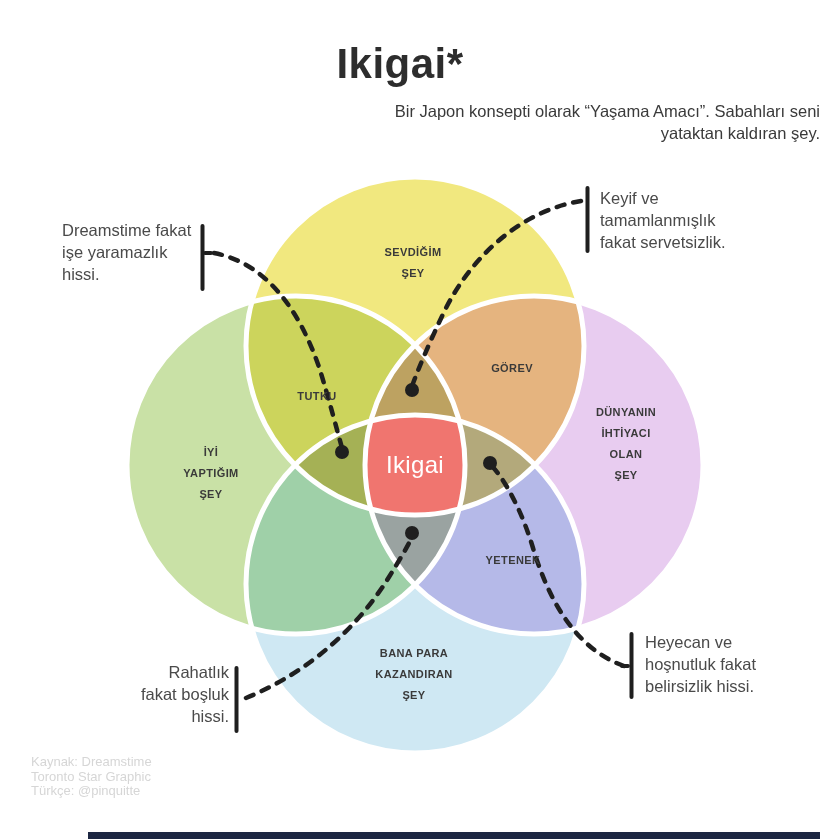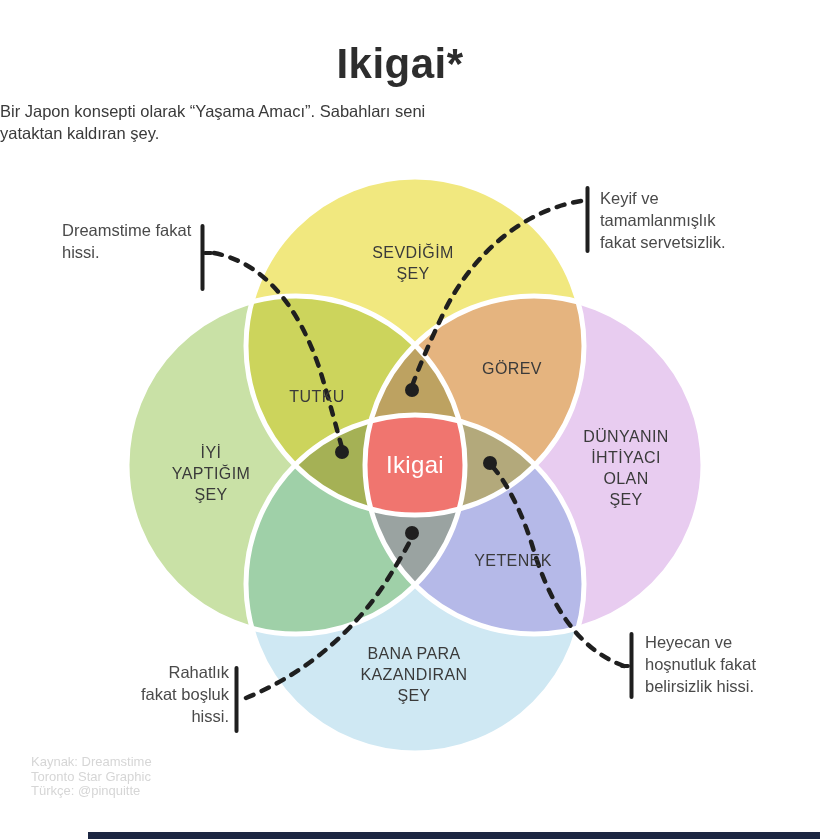--- a/index.html
+++ b/index.html
@@ -5,25 +5,25 @@
   html,body{margin:0;padding:0;background:var(--background,#fff);}
   #canvas{position:relative;width:820px;height:839px;overflow:hidden;
           font-family:"Liberation Sans",sans-serif;background:var(--background,#fff);}
   #venn-svg{position:absolute;left:0;top:0;}
   .outline{fill:none;stroke:#ffffff;stroke-width:5;}
   .dash{fill:none;stroke:var(--ink,#1f1f1f);stroke-width:4.5;stroke-dasharray:8 9;stroke-linecap:round;}
   .dot{fill:var(--ink,#1f1f1f);}
   .bar{fill:var(--ink,#1f1f1f);}
   .title{position:absolute;left:0;top:40px;width:800px;text-align:center;
          font-size:42px;font-weight:800;color:var(--title_text,#2d2d2d);letter-spacing:0.5px;}
-  .subtitle{position:absolute;left:0;top:100px;width:820px;text-align:left;
+  .subtitle{position:absolute;left:0;top:100px;width:820px;text-align:right;
             font-size:16.5px;line-height:22px;color:var(--label_text,#3a3a3a);}
   .subtitle span{display:block;}
   .vlabel{position:absolute;transform:translate(-50%,-50%);text-align:center;
-          font-weight:400;font-size:16px;line-height:21px;letter-spacing:0.4px;
+          font-weight:700;font-size:11px;line-height:21px;letter-spacing:0.4px;
           color:var(--label_text,#3a3a3a);white-space:nowrap;}
   .vlabel span{display:block;}
   .center-label{font-size:24px;font-weight:400;color:var(--center_text,#fff);letter-spacing:0.3px;}
   .callout{position:absolute;font-size:16.5px;line-height:22px;color:var(--callout_text,#4a4a4a);
            white-space:nowrap;}
   .callout span{display:block;}
   .callout.right-align{text-align:right;}
   .credits{position:absolute;left:3px;top:755px;font-size:13px;line-height:14.5px;
            color:var(--credits_text,#d6d6d6);}
   .credits span{display:block;margin-left:28px;}
@@ -129,38 +129,39 @@
 
   <div class="vlabel" style="left:413px;top:263px;">
     <span>SEVDİĞİM</span>
     <span>ŞEY</span>
   </div>
   <div class="vlabel" style="left:211px;top:473px;">
     <span>İYİ</span>
     <span>YAPTIĞIM</span>
     <span>ŞEY</span>
   </div>
-  <div class="vlabel" style="left:626px;top:468px;">
+  <div class="vlabel" style="left:626px;top:444px;">
     <span>DÜNYANIN</span>
     <span>İHTİYACI</span>
     <span>OLAN</span>
     <span>ŞEY</span>
   </div>
   <div class="vlabel" style="left:414px;top:674px;">
     <span>BANA PARA</span>
     <span>KAZANDIRAN</span>
     <span>ŞEY</span>
   </div>
   <div class="vlabel" style="left:317px;top:368px;margin-top:28px;">TUTKU</div>
   <div class="vlabel" style="left:512px;top:368px;">GÖREV</div>
   <div class="vlabel" style="left:513px;top:560px;">YETENEK</div>
   <div class="vlabel center-label" style="left:415px;top:464px;">Ikigai</div>
 
   <div class="callout" style="left:62px;top:219px;">
     <span>Dreamstime fakat</span>
+    <span>işe yaramazlık</span>
     <span>hissi.</span>
   </div>
   <div class="callout" style="left:600px;top:187px;">
     <span>Keyif ve</span>
     <span>tamamlanmışlık</span>
     <span>fakat servetsizlik.</span>
   </div>
   <div class="callout" style="left:645px;top:631px;">
     <span>Heyecan ve</span>
     <span>hoşnutluk fakat</span>

